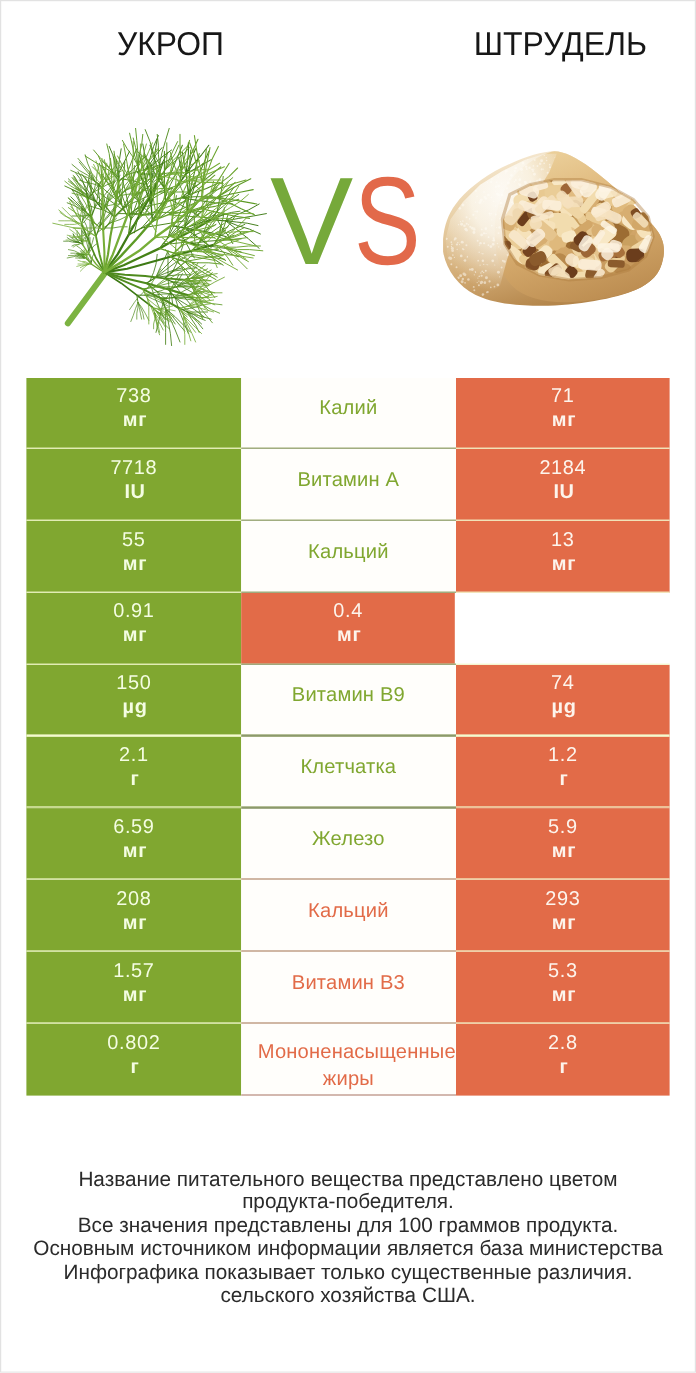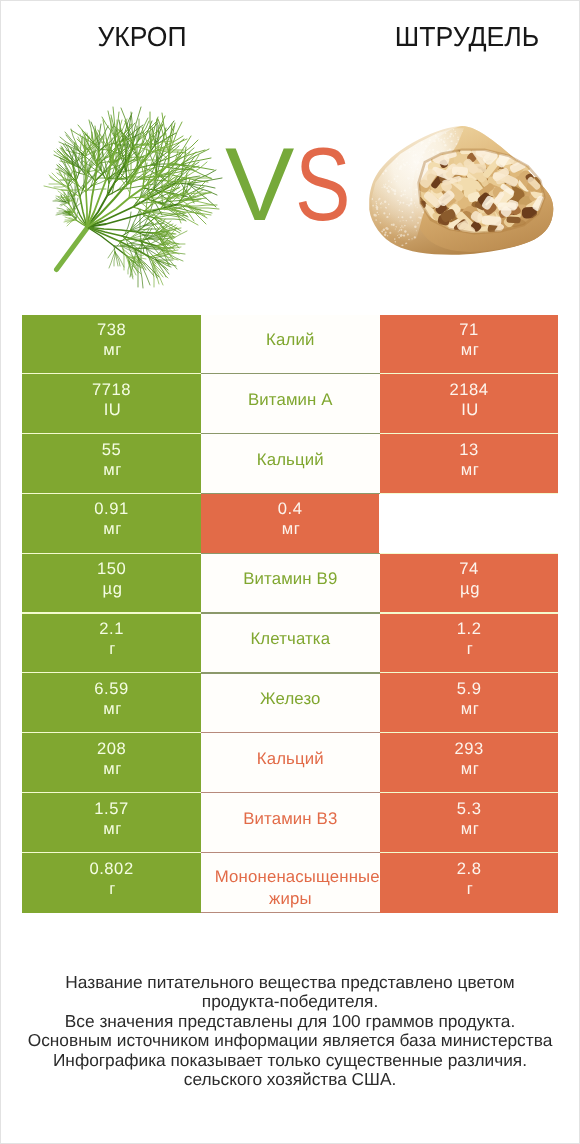--- a/index.html
+++ b/index.html
@@ -16,21 +16,21 @@
   .vs{position:absolute;left:224px;top:132px;font-size:104px;font-weight:400;line-height:1;white-space:nowrap;}
   .vs .v{color:#76a93a;display:inline-block;}
   .vs .s{color:#e2694a;display:inline-block;transform:scaleX(0.80);margin-left:-6px;}
   .table{position:absolute;left:21.3px;top:313.5px;width:536.1px;}
   .row{position:relative;height:59.85px;display:flex;}
   .cell{height:100%;display:flex;align-items:center;justify-content:center;box-sizing:border-box;flex-direction:column;}
   .left{width:178.5px;color:#f4fde2;font-weight:500;font-size:16.6px;padding-bottom:9px;letter-spacing:0.55px;}
   .mid{width:179px;font-size:16.8px;font-weight:500;text-align:center;overflow:hidden;line-height:1.30;
        box-sizing:border-box;padding-bottom:9px;letter-spacing:0.15px;}
   .right{width:178.5px;color:#fdf4ec;font-weight:500;font-size:16.6px;padding-bottom:9px;letter-spacing:0.55px;}
-  .unit{font-size:inherit;font-weight:normal;margin-left:2px;}
+  .unit{font-size:inherit;font-weight:bold;margin-left:2px;}
   .sep{position:absolute;left:0;right:0;height:1.3px;z-index:3;}
   .sepmid{position:absolute;height:1.25px;z-index:5;left:178.5px;width:179px;}
   .foot{position:absolute;top:972px;left:0;width:578px;text-align:center;font-size:17.3px;color:#2b2b2b;line-height:19.4px;}
 </style>
 </head>
 <body>
 
 <div class="page">
   <div class="hdr">
     <div class="t l">УКРОП</div>

